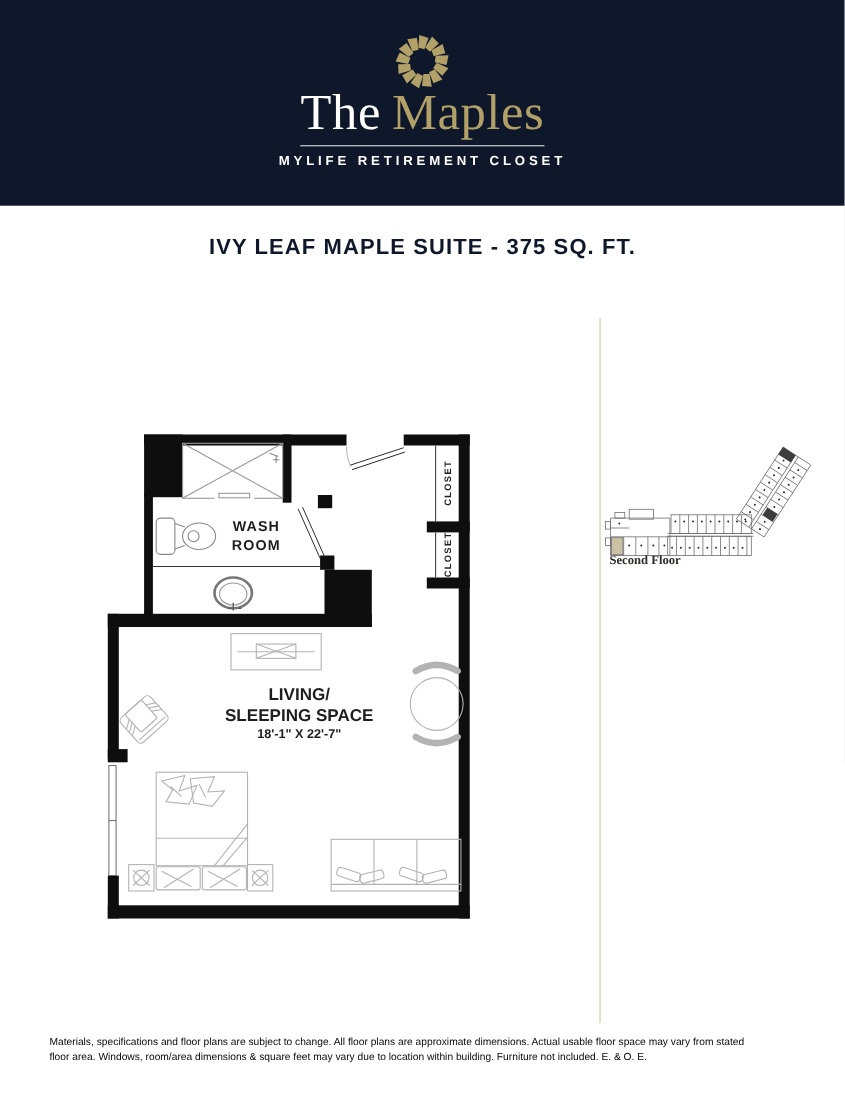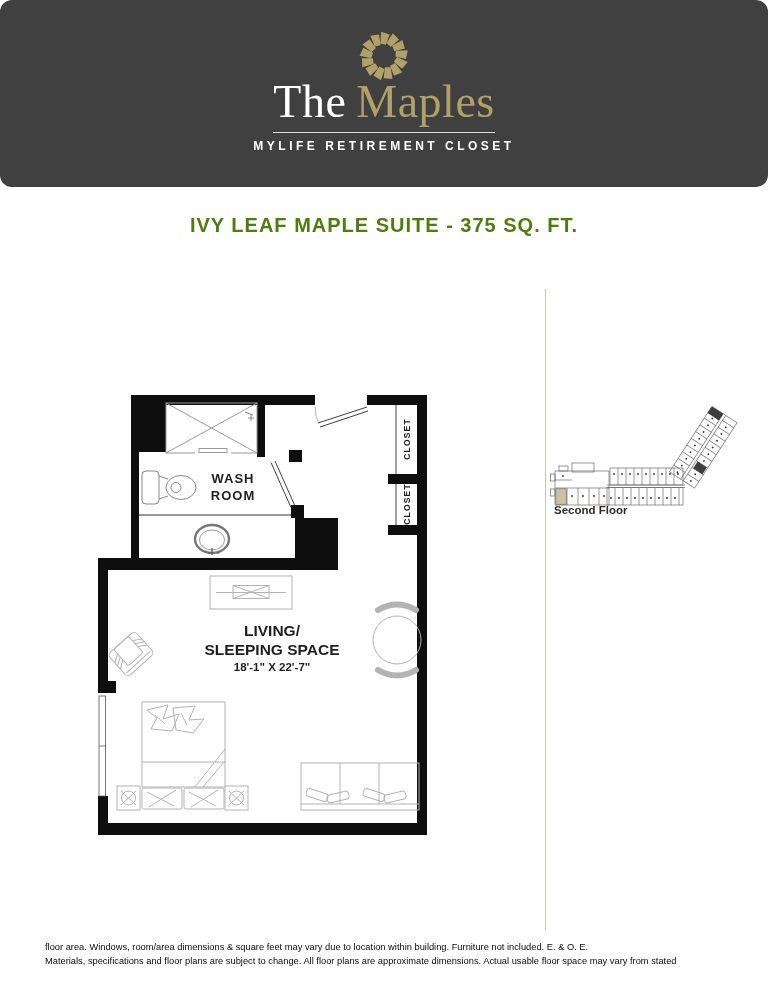--- a/index.html
+++ b/index.html
@@ -1,32 +1,32 @@
 <!DOCTYPE html>
 <html><head>
 <meta charset="utf-8">
 <style>
   html,body{margin:0;padding:0;background:#e8e8e8;}
   .page{position:relative;width:768px;height:994px;background:#ffffff;overflow:hidden;
         font-family:"Liberation Sans",sans-serif;margin:0 auto;}
-  .header{position:absolute;top:0;left:0;width:768px;height:187px;background:#404040;border-radius:12px;}
+  .header{position:absolute;top:0;left:0;width:768px;height:187px;background:#0f172a;}
   .logo-icon{position:absolute;left:356px;top:27px;width:56px;height:58px;}
   .wordmark{position:absolute;top:79px;left:0;width:768px;text-align:center;
             font-family:"Liberation Serif",serif;font-size:46px;line-height:1.0;letter-spacing:0.5px;}
   .wordmark .the{color:#ffffff;margin-right:10px;}
   .wordmark .maples{color:#b1a068;}
   .brand-underline{position:absolute;top:132px;left:273px;width:222px;height:1px;background:#d6dbe0;}
   .tagline{position:absolute;top:139px;left:0;width:768px;text-align:center;color:#ffffff;
            font-size:12px;font-weight:bold;letter-spacing:3.5px;}
-  .page-title{position:absolute;top:214px;left:0;width:768px;text-align:center;color:#4d7c0f;
+  .page-title{position:absolute;top:214px;left:0;width:768px;text-align:center;color:#0f172a;
               font-size:20px;font-weight:bold;letter-spacing:1px;}
   .content-divider{position:absolute;left:545px;top:289px;width:1px;height:641px;background:#ccc6ae;}
   .plan-svg{position:absolute;left:75px;top:383px;}
   .keyplan-svg{position:absolute;left:545px;top:388px;}
-  .keyplan-caption{position:absolute;left:554px;top:504px;font-size:11.5px;font-weight:bold;color:#2f2c28;}
+  .keyplan-caption{position:absolute;left:554px;top:504px;font-size:11.5px;font-weight:bold;color:#2f2c28;font-family:Liberation Serif, serif;}
   .disclaimer{position:absolute;left:45px;top:940px;width:700px;color:#0a0a0a;
               font-size:9.3px;line-height:14px;white-space:nowrap;}
   svg text{font-family:"Liberation Sans",sans-serif;}
 </style>
 </head>
 <body>
 
 <div class="page">
 
   <div class="header">
@@ -263,17 +263,17 @@
           <circle cx="52" cy="8" r="0.9"></circle>
         <circle cx="60" cy="8" r="0.9"></circle>
           <circle cx="68" cy="8" r="0.9"></circle>
       </g>
     </g>
   </svg>
 
   <div class="keyplan-caption">Second Floor</div>
 
   <div class="disclaimer">
+    <div>Materials, specifications and floor plans are subject to change. All floor plans are approximate dimensions. Actual usable floor space may vary from stated</div>
     <div>floor area. Windows, room/area dimensions &amp; square feet may vary due to location within building. Furniture not included. E. &amp; O. E.</div>
-    <div>Materials, specifications and floor plans are subject to change. All floor plans are approximate dimensions. Actual usable floor space may vary from stated</div>
   </div>
 
 </div>
 
 </body></html>

